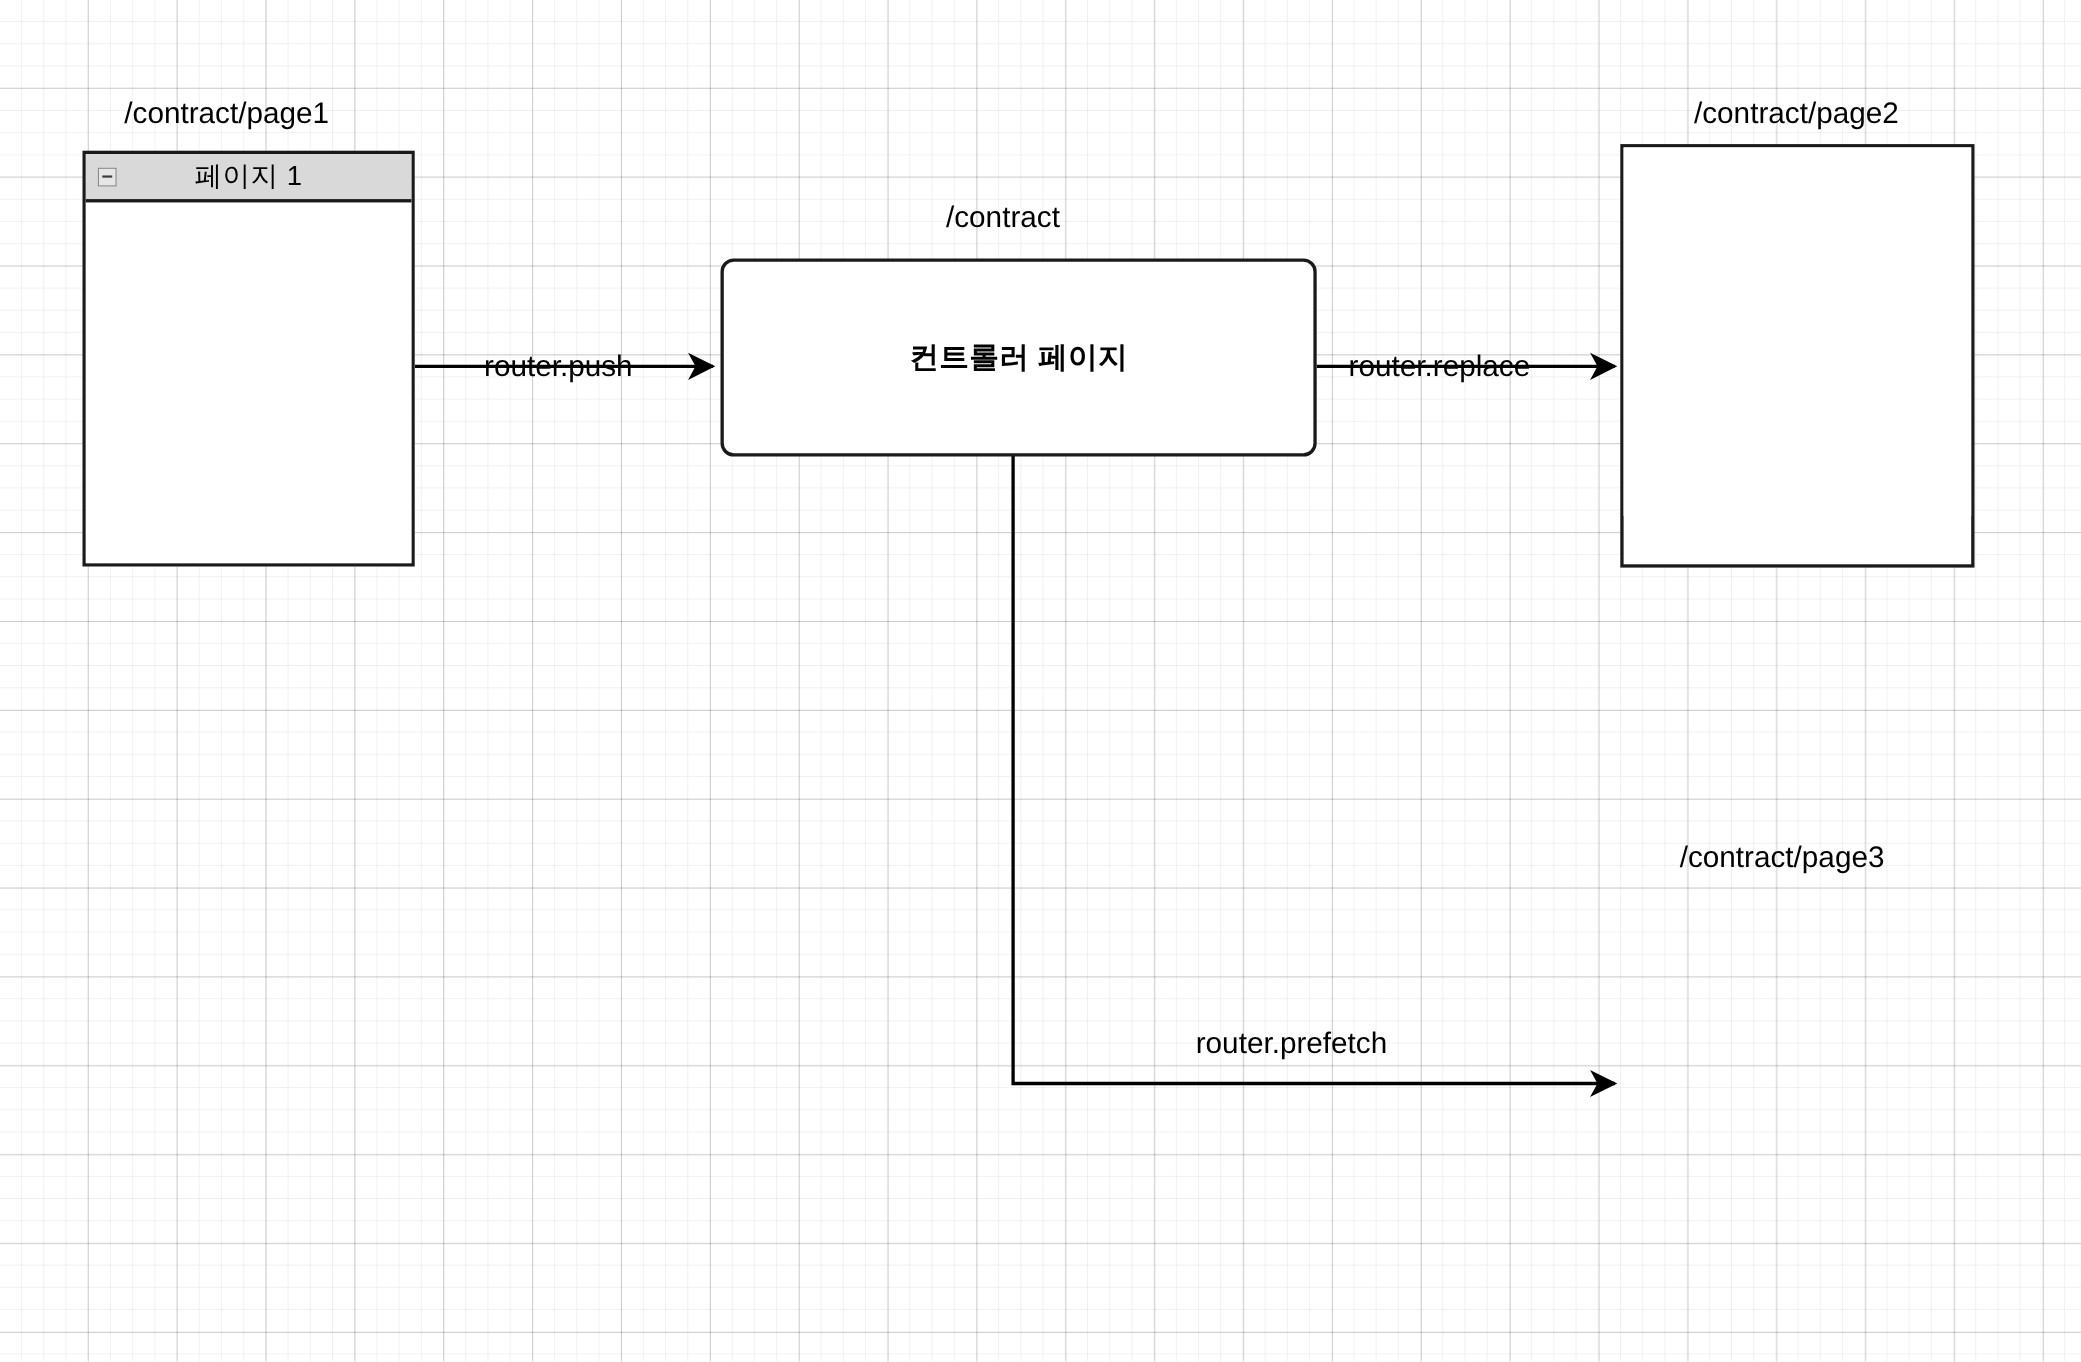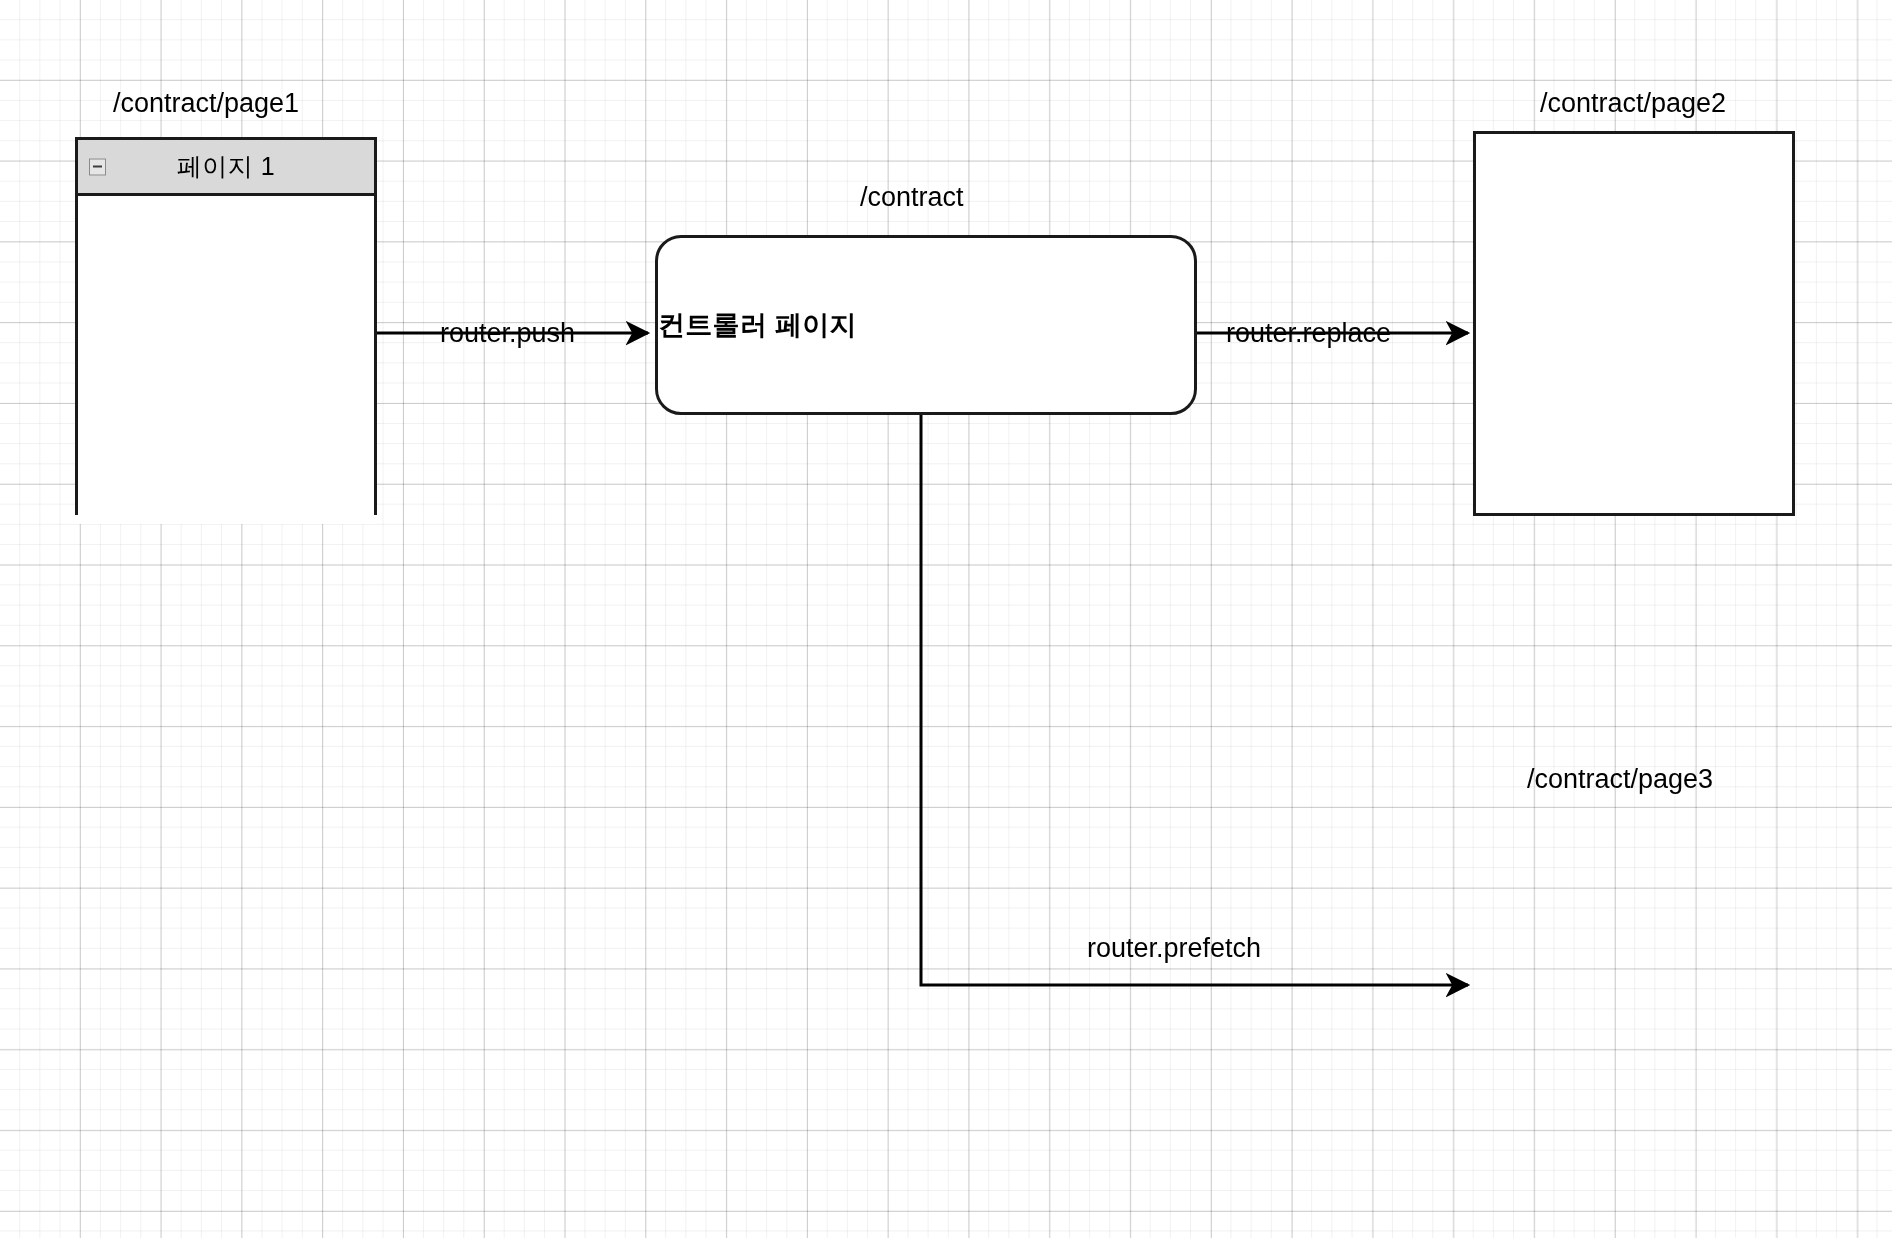--- a/index.html
+++ b/index.html
@@ -32,21 +32,21 @@
 
   
   .win {
     position: absolute;
     box-sizing: border-box;
     border: 3px solid #1a1a1a;
     background: #ffffff;
   }
   .win-header {
     position: relative;
-    height: 56px;
+    height: 44px;
     box-sizing: border-box;
     background: #d9d9d9;
     border-bottom: 3px solid #1a1a1a;
     display: flex;
     align-items: center;
     justify-content: center;
   }
   .win-title {
     font-size: 25px;
     color: #000000;
@@ -78,24 +78,25 @@
     background: #ffffff;
     width: 100%;
     height: calc(100% - 44px);
   }
 
   
   .rounded-node {
     position: absolute;
     box-sizing: border-box;
     border: 3px solid #1a1a1a;
-    border-radius: 26px;
+    border-radius: 12px;
     background: #ffffff;
     display: flex;
     align-items: center;
+    justify-content: center;
   }
   .rounded-node-label {
     font-size: 27px;
     font-weight: bold;
     color: #000000;
     letter-spacing: 0.3px;
   }
 
   
   .caption {

